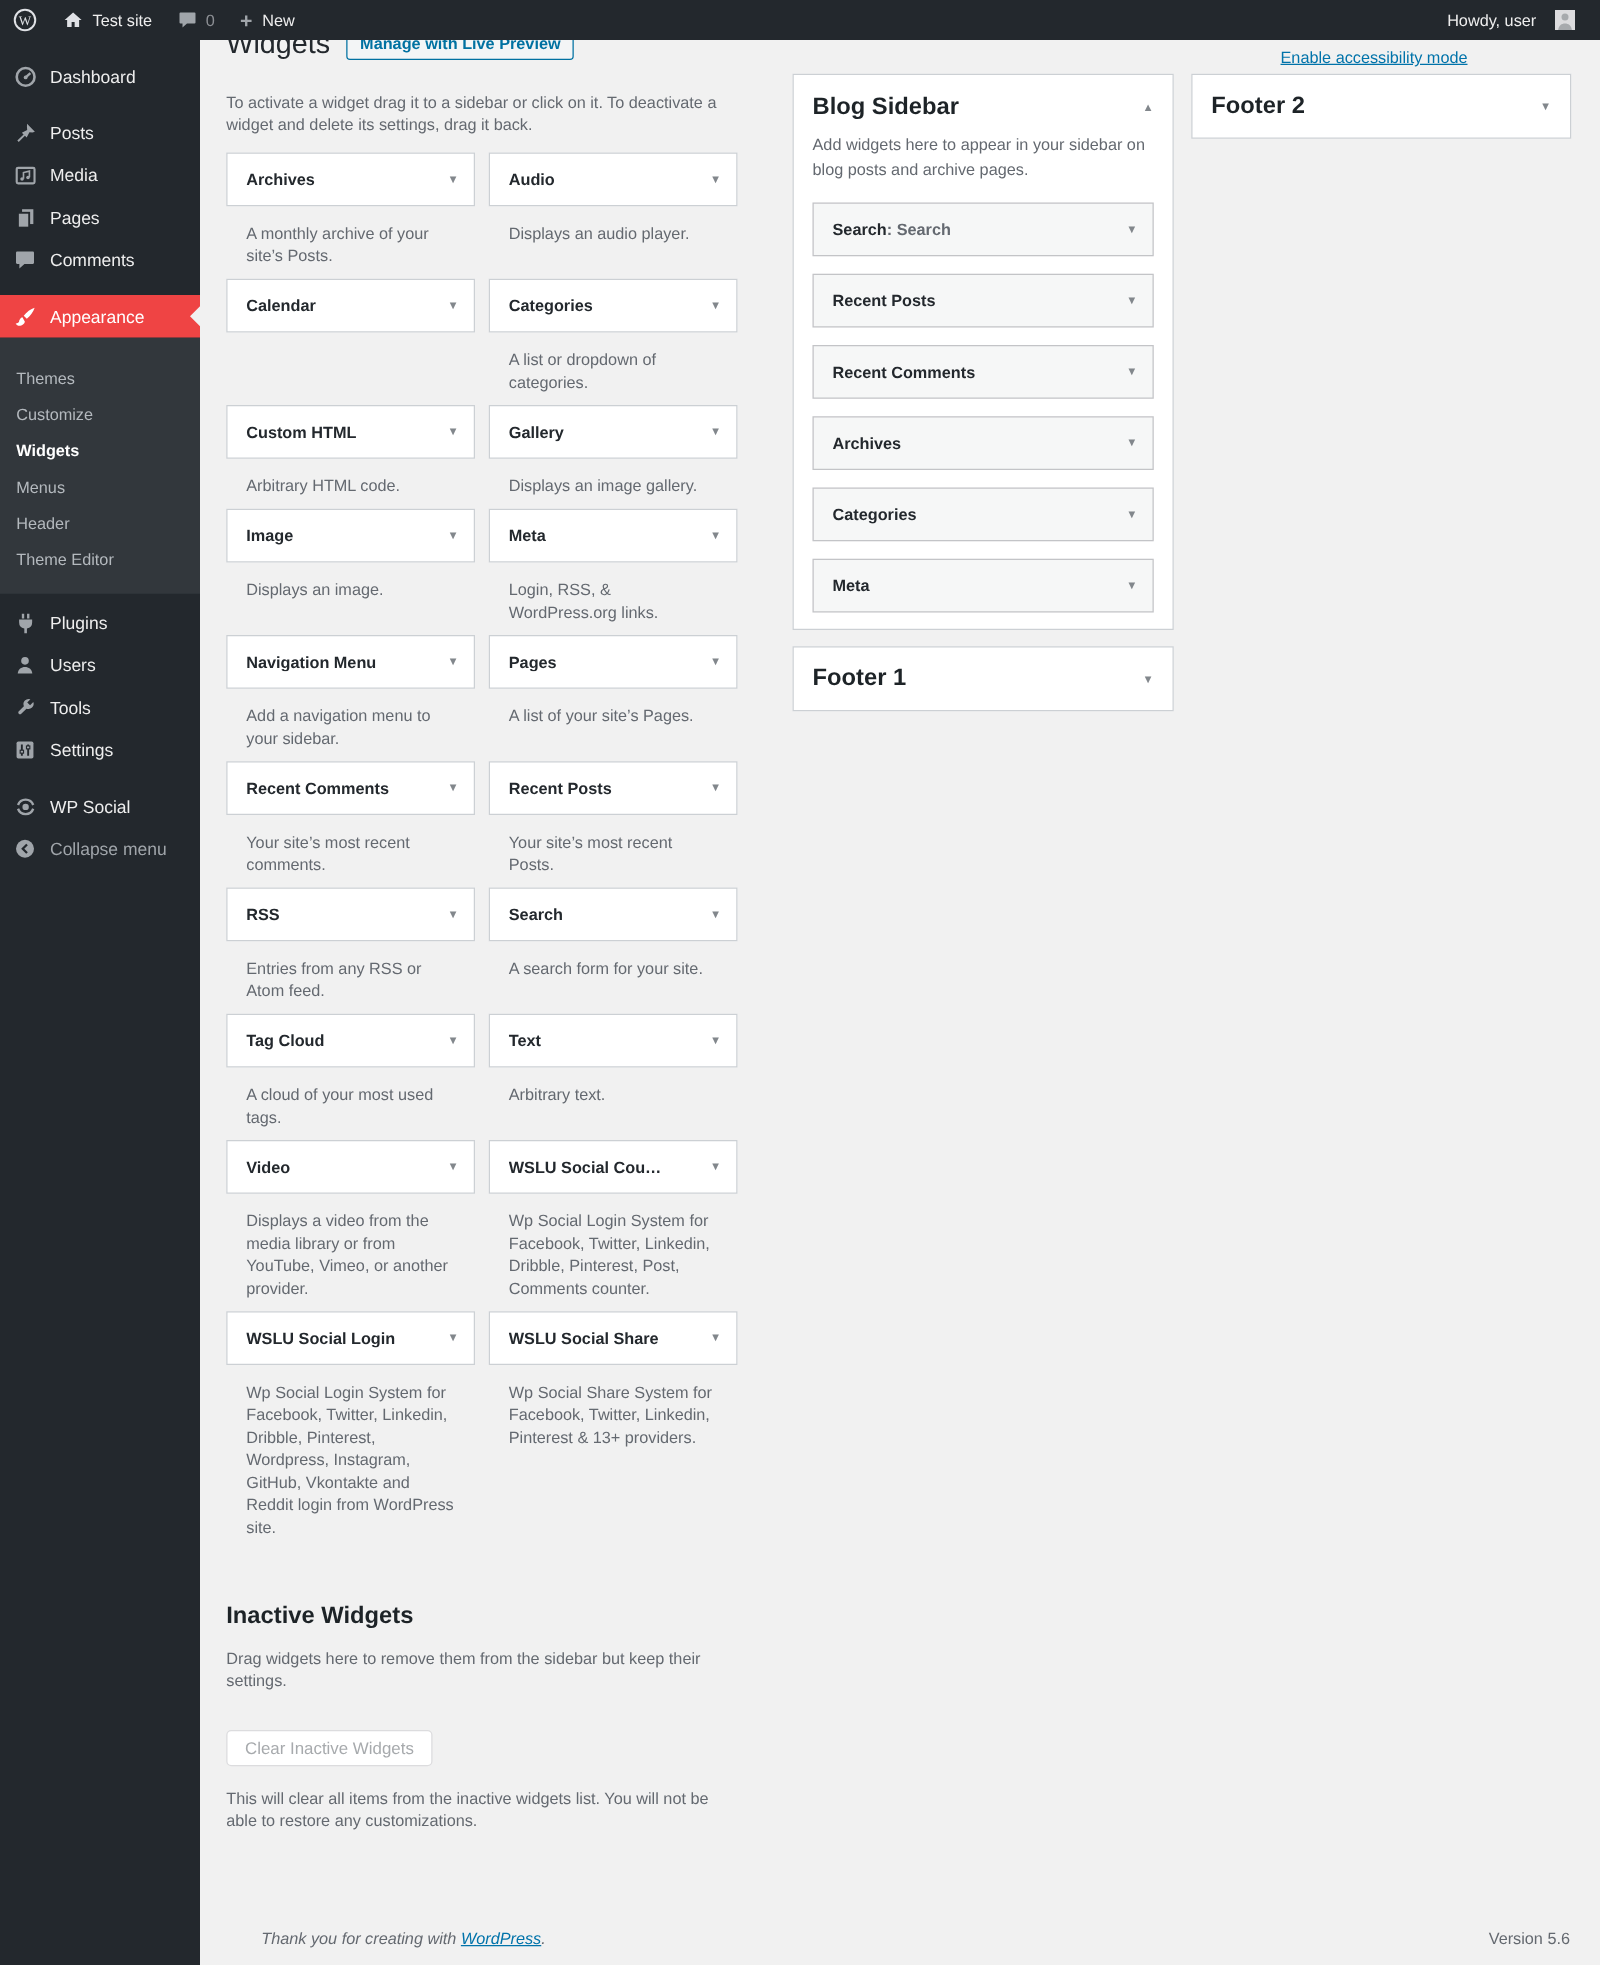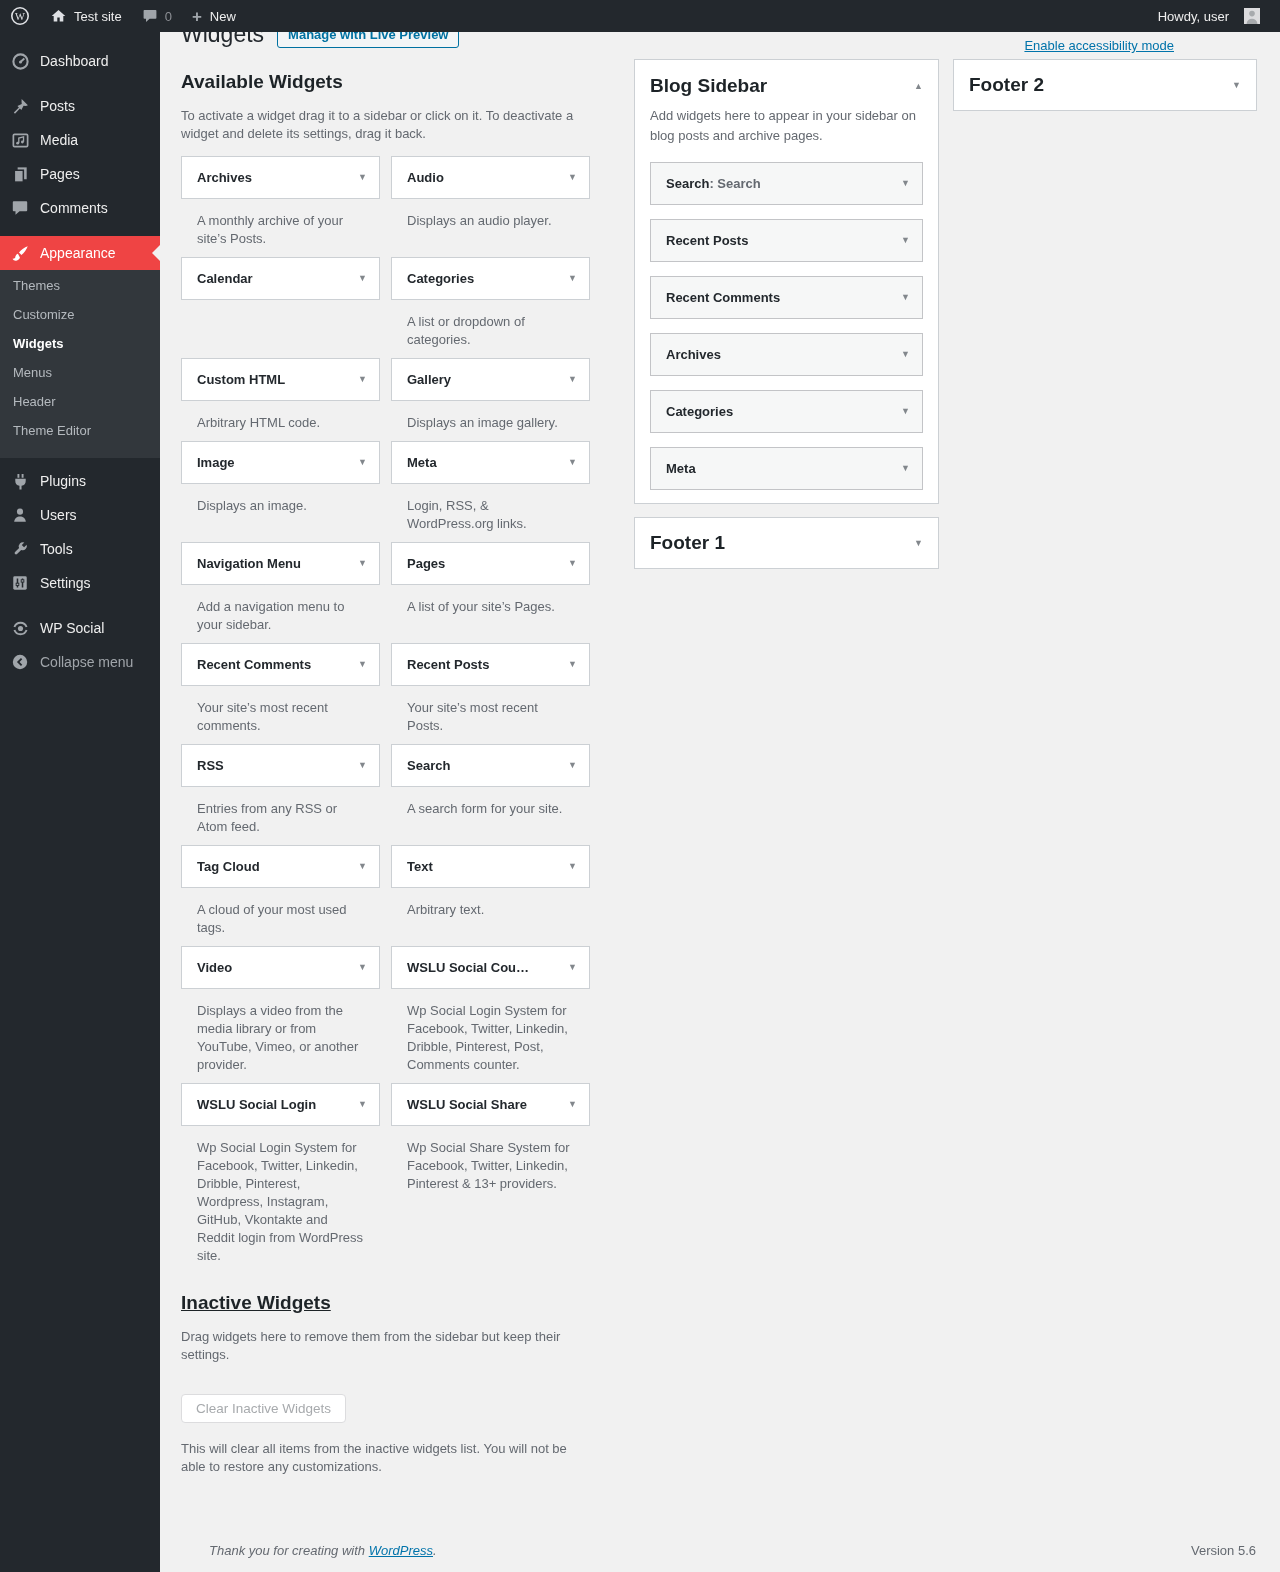--- a/index.html
+++ b/index.html
@@ -16,21 +16,21 @@
   .ab-avatar{width:16px;height:16px;background:#dcdcde;display:inline-block;overflow:hidden;margin-left:8px;}
 
   
   .admin-menu{position:absolute;top:32px;left:0;bottom:0;width:160px;background:#23282d;z-index:40;padding-top:12px;box-sizing:border-box;}
   .menu-item{height:34px;display:flex;align-items:center;gap:10px;padding:0 0 0 10px;color:#eee;font-size:14px;cursor:pointer;position:relative;}
   .menu-item .mi-icon{width:20px;height:20px;color:#a0a5aa;flex:0 0 20px;display:flex;align-items:center;justify-content:center;}
   .menu-item.sep{margin-top:11px;}
   .menu-item.active{background:#ef4444;color:#fff;}
   .menu-item.active .mi-icon{color:#fff;}
   .menu-item.active::after{content:"";position:absolute;right:0;top:50%;margin-top:-8px;border:8px solid transparent;border-right-color:#f1f1f1;}
-  .submenu{background:#32373c;padding:1px 0 13px;}
+  .submenu{background:#32373c;padding:18px 0 13px;}
   .submenu-item{padding:7px 12px 7px 13px;color:#b4b9be;font-size:13px;cursor:pointer;}
   .submenu-item.current{color:#fff;font-weight:700;}
   .menu-item.muted{color:#a0a5aa;}
 
   
   .content{position:relative;margin-left:160px;padding:0 24px 0 21px;}
   .a11y-link{position:absolute;top:38px;right:106px;color:#0073aa;text-decoration:underline;cursor:pointer;font-size:13px;}
   .help-tab{position:absolute;top:0;right:24px;width:74px;height:30px;background:#fff;border:1px solid #c3c4c7;border-top:none;border-radius:0 0 2px 2px;display:flex;align-items:center;justify-content:center;gap:6px;color:#646970;font-size:13px;cursor:pointer;box-sizing:border-box;}
   .help-tab .arrow{font-size:8px;color:#787c82;}
   .title-row{padding-top:20px;display:flex;align-items:center;gap:13px;}
@@ -257,21 +257,20 @@
     </div>
 
     <div class="title-row">
       <h1>Widgets</h1>
       <span class="btn-secondary">Manage with Live Preview</span>
     </div>
 
     <div class="columns">
 
       <div class="col-left">
-        <h2 class="section-heading">Available Widgets</h2>
         <p class="intro">To activate a widget drag it to a sidebar or click on it. To deactivate a widget and delete its settings, drag it back.</p>
         <div class="aw-grid">
   <div class="aw-cell">
     <div class="aw-card">
       <span class="aw-title">Archives</span>
       <span class="arrow">▼</span>
     </div>
     <p class="aw-desc">A monthly archive of your site’s Posts.</p>
   </div>
 
@@ -420,21 +419,21 @@
 
   <div class="aw-cell">
     <div class="aw-card">
       <span class="aw-title">WSLU Social Share</span>
       <span class="arrow">▼</span>
     </div>
     <p class="aw-desc">Wp Social Share System for Facebook, Twitter, Linkedin, Pinterest &amp; 13+ providers.</p>
   </div>
 </div>
 
-        <h2 class="section-heading" style="margin-top:18px;text-decoration:underline;">Inactive Widgets</h2>
+        <h2 class="section-heading" style="margin-top:42px;">Inactive Widgets</h2>
         <p class="inactive-desc">Drag widgets here to remove them from the sidebar but keep their settings.</p>
         <button class="btn-disabled" disabled="">Clear Inactive Widgets</button>
         <p class="inactive-note">This will clear all items from the inactive widgets list. You will not be able to restore any customizations.</p>
       </div>
 
       <div class="col-mid">
         <div class="panel">
           <div class="panel-head">
             <h3 class="panel-title">Blog Sidebar</h3>
             <span class="arrow">▲</span>

